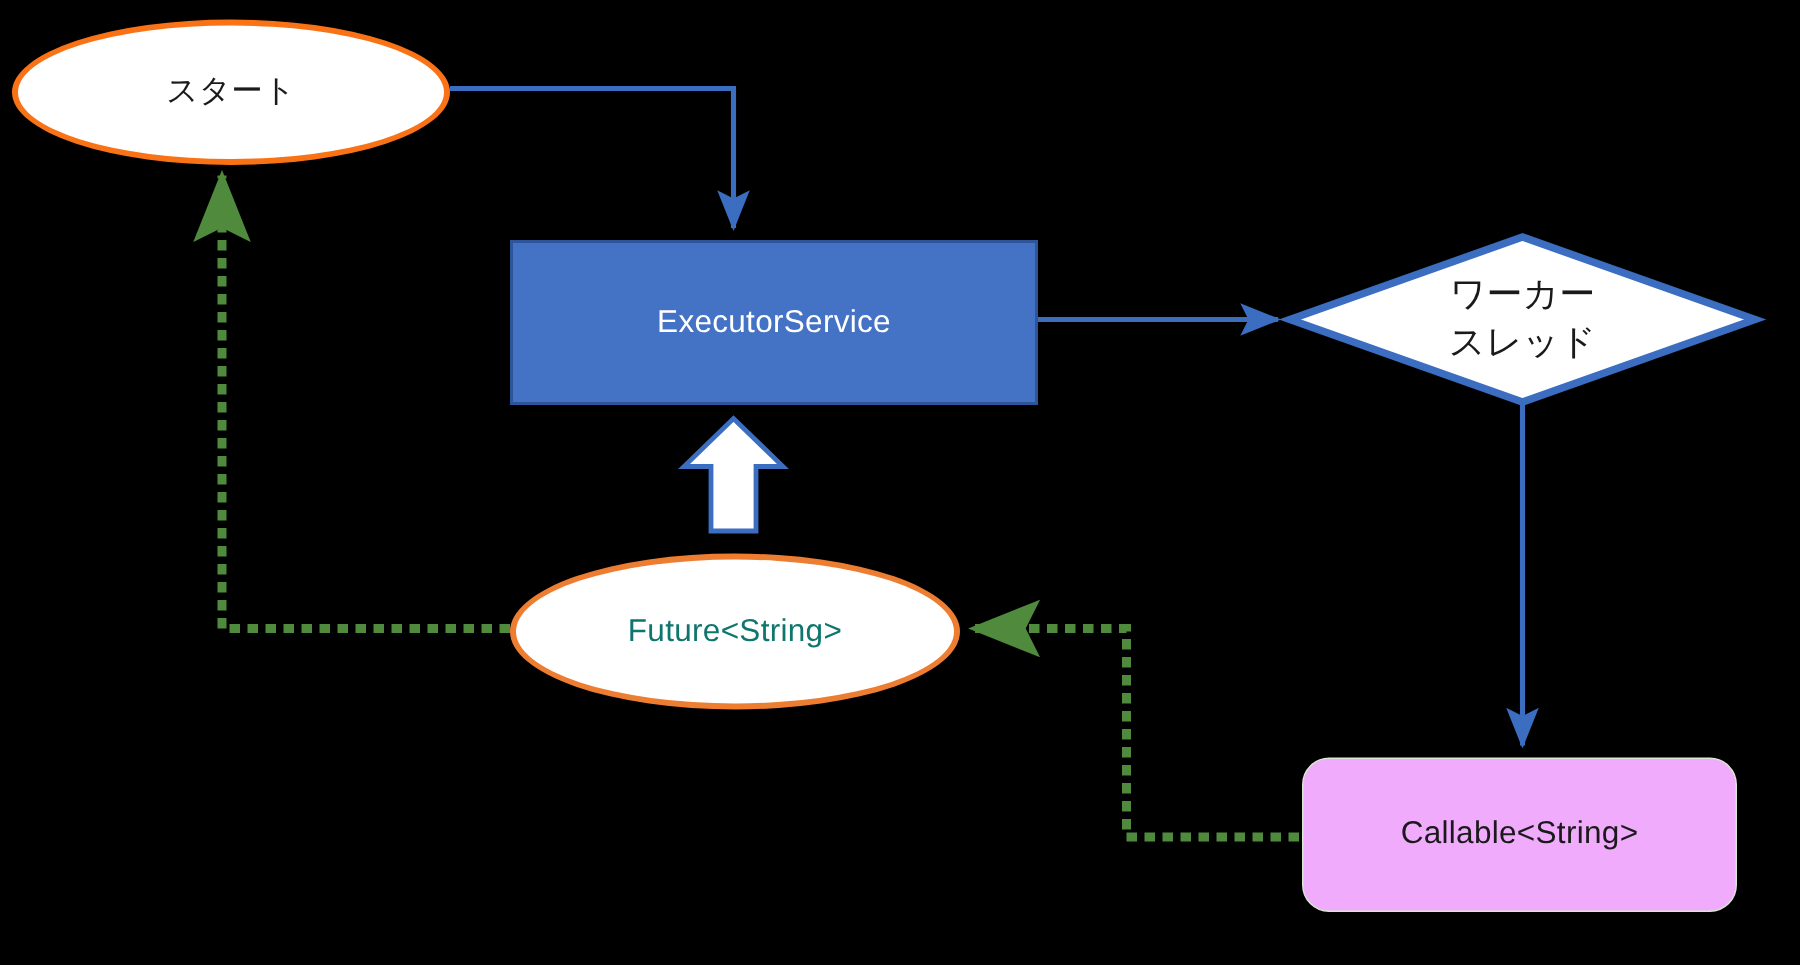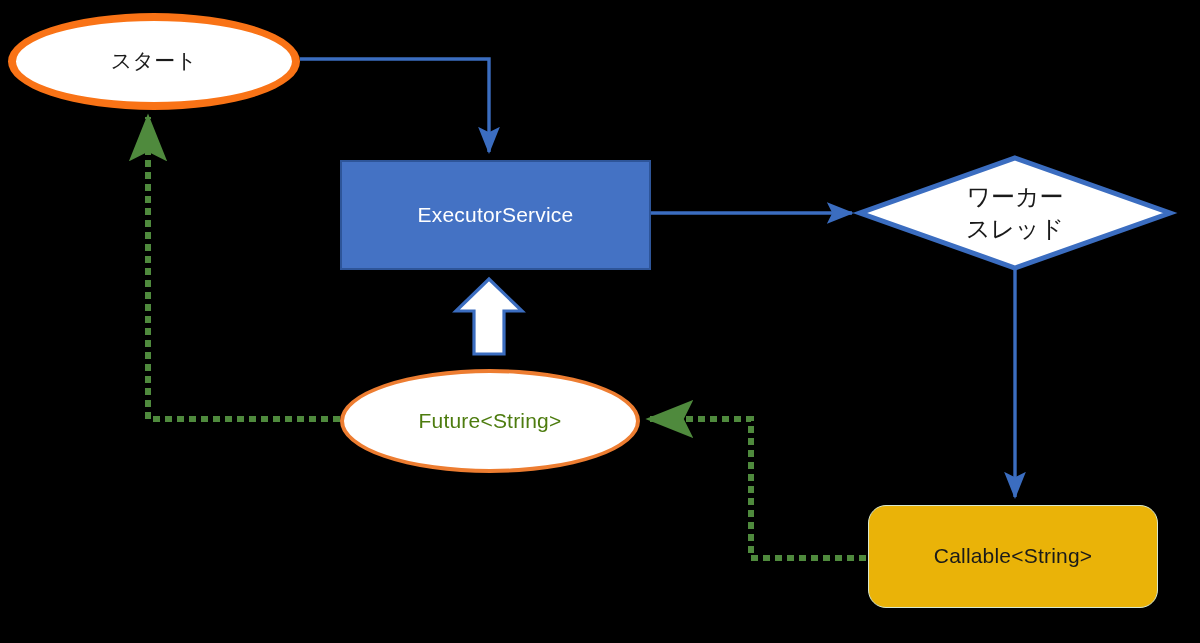--- a/index.html
+++ b/index.html
@@ -38,32 +38,32 @@
   }
 
   
   #node-start {
     left: 8px;
     top: 13px;
     width: 292px;
     height: 97px;
     border-radius: 50%;
     background: #FFFFFF;
-    border: 8px solid #f97316;
+    border: 4px solid #f97316;
   }
   #node-start .node-label {
     color: #1A1A1A;
     font-size: 21px;
   }
 
   
   #node-executor {
     left: 340px;
     top: 160px;
-    width: 311px;
+    width: 352px;
     height: 110px;
     background: #4472C4;
     border: 2px solid #2E5599;
   }
   #node-executor .node-label {
     color: #FFFFFF;
     font-size: 21px;
   }
 
   
@@ -92,31 +92,31 @@
   #node-future {
     left: 340px;
     top: 369px;
     width: 300px;
     height: 104px;
     border-radius: 50%;
     background: #FFFFFF;
     border: 4px solid #ED7D31;
   }
   #node-future .node-label {
-    color: #4d7c0f;
+    color: #0f766e;
     font-size: 21px;
   }
 
   
   #node-callable {
     left: 868px;
     top: 505px;
     width: 290px;
     height: 103px;
-    background: #eab308;
+    background: #f0abfc;
     border: 1px solid #D7E8CE;
     border-radius: 18px;
   }
   #node-callable .node-label {
     color: #1A1A1A;
     font-size: 21px;
   }
 </style>
 </head>
 <body>

